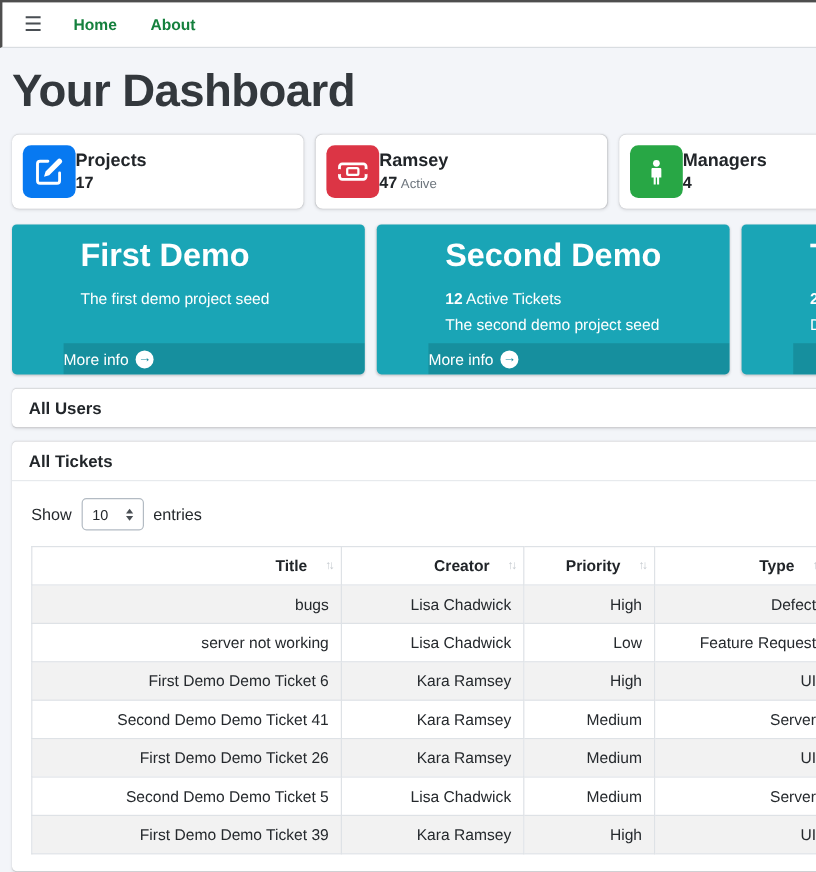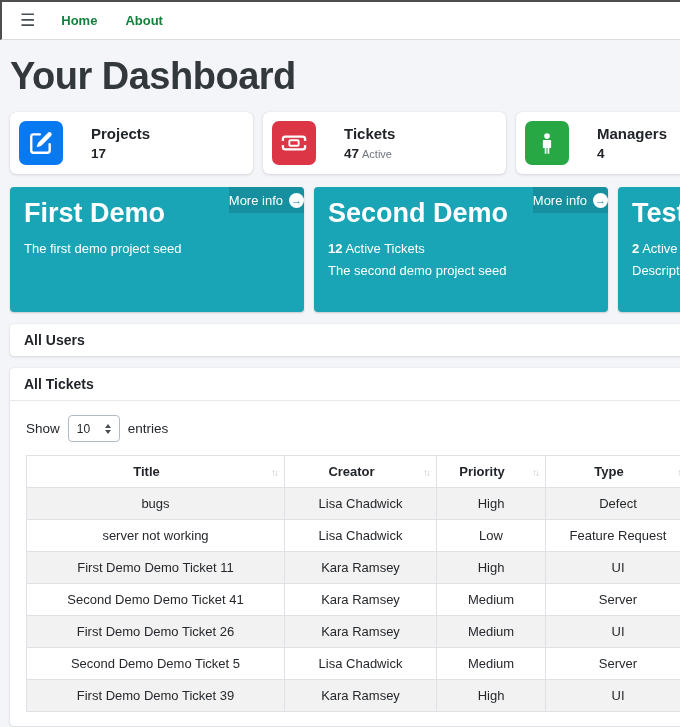--- a/index.html
+++ b/index.html
@@ -27,30 +27,31 @@
   .stat-card {
     width:243px; height:62px; background:#fff; border-radius:6px;
     box-shadow:0 0 1px rgba(0,0,0,.14), 0 1px 3px rgba(0,0,0,.12);
     display:flex; align-items:center; padding:9px;
   }
   .stat-icon { width:44px; height:44px; border-radius:7px; flex:0 0 44px;
     display:flex; align-items:center; justify-content:center; }
   .stat-icon.blue  { background:#0779f1; }
   .stat-icon.red   { background:#dc3545; }
   .stat-icon.green { background:#28a745; }
-  .stat-text { margin-left:28px; }
+  .stat-text { margin-left:0; }
   .stat-title { font-weight:700; font-size:15px; color:#212529; line-height:1.3; }
   .stat-value { font-weight:700; font-size:13.5px; color:#212529;text-align:center; }
   .stat-suffix { font-weight:400; font-size:11px; color:#6d757d; margin-left:3px; }
   
   .project-row { display:flex; gap:10px; margin-top:13px; }
   .project-card {
     width:294px; height:125px; border-radius:4px; overflow:hidden;
-    background:#1aa5b6; color:#fff; display:flex; flex-direction:row;
+    background:#1aa5b6; color:#fff; display:flex; flex-direction:column;
     box-shadow:0 1px 2px rgba(0,0,0,.18);
+    padding-left:43px;
   }
   .project-body { flex:1; padding:9px 14px 0 14px; }
   .project-title { font-size:27px; font-weight:700; margin:2px 0 9px 0; }
   .project-line { font-size:13px; line-height:1.7; }
   .project-line b { font-weight:700; }
   .project-footer {
     height:26px; background:rgba(0,0,0,.13);
     display:flex; align-items:center; justify-content:flex-start;
     font-size:13px; gap:6px; cursor:pointer;
   }
@@ -72,21 +73,21 @@
   .select-box {
     width:52px; height:27px; border:1px solid #b3bbc3; border-radius:4px; background:#fff;
     display:flex; align-items:center; justify-content:space-between;
     padding:0 8px; font-size:12px; color:#24282c; cursor:pointer;
   }
   .caret { display:flex; flex-direction:column; gap:2px; }
   .caret-up { width:0; height:0; border-left:3.5px solid transparent; border-right:3.5px solid transparent; border-bottom:4px solid #4a4f54; }
   .caret-down { width:0; height:0; border-left:3.5px solid transparent; border-right:3.5px solid transparent; border-top:4px solid #4a4f54; }
   
   table { border-collapse:collapse; table-layout:fixed; width:664px; margin-top:13px; font-size:13px; }
-  th, td { border:1px solid #dee2e6; padding:8px 10px; text-align:center; overflow:hidden; white-space:nowrap; }
+  th, td { border:1px solid #dee2e6; padding:8px 10px; text-align:right; overflow:hidden; white-space:nowrap; }
   th { font-weight:700; position:relative; padding-right:28px; cursor:pointer; }
   .sort-icon { position:absolute; right:7px; top:50%; transform:translateY(-50%);
     color:#c5cacf; font-size:10px; letter-spacing:-2px; }
   tbody tr:nth-child(odd) { background:#f2f2f2; }
   tbody td { color:#25292d; }
 </style>
 </head>
 <body>
 
 <nav class="navbar">
@@ -116,21 +117,21 @@
     <div class="stat-card">
       <div class="stat-icon red">
         <svg viewBox="0 0 24 24" width="28" height="28">
           <rect x="2.5" y="6.5" width="19" height="11" rx="2" fill="none" stroke="#fff" stroke-width="2"></rect>
           <rect x="8" y="9.6" width="8" height="4.8" rx="1" fill="none" stroke="#fff" stroke-width="1.6"></rect>
           <circle cx="2.5" cy="12" r="1.9" fill="#dc3545"></circle>
           <circle cx="21.5" cy="12" r="1.9" fill="#dc3545"></circle>
         </svg>
       </div>
       <div class="stat-text">
-        <div class="stat-title">Tickets</div>
+        <div class="stat-title">Ramsey</div>
         <div><span class="stat-value">47</span><span class="stat-suffix">Active</span></div>
       </div>
     </div>
 
     <div class="stat-card">
       <div class="stat-icon green">
         <svg viewBox="0 0 24 24" width="26" height="26">
           <circle cx="12" cy="5.6" r="2.6" fill="#fff"></circle>
           <path d="M9.1 9.2h5.8c.5 0 .9.4.9.9v6.4h-1.7V22h-1.6v-5.5h-1v5.5H9.9v-5.5H8.2v-6.4c0-.5.4-.9.9-.9z" fill="#fff"></path>
         </svg>
@@ -222,21 +223,21 @@
             <td>High</td>
             <td>Defect</td>
           </tr>
           <tr>
             <td>server not working</td>
             <td>Lisa Chadwick</td>
             <td>Low</td>
             <td>Feature Request</td>
           </tr>
           <tr>
-            <td>First Demo Demo Ticket 11</td>
+            <td>First Demo Demo Ticket 6</td>
             <td>Kara Ramsey</td>
             <td>High</td>
             <td>UI</td>
           </tr>
           <tr>
             <td>Second Demo Demo Ticket 41</td>
             <td>Kara Ramsey</td>
             <td>Medium</td>
             <td>Server</td>
           </tr>

